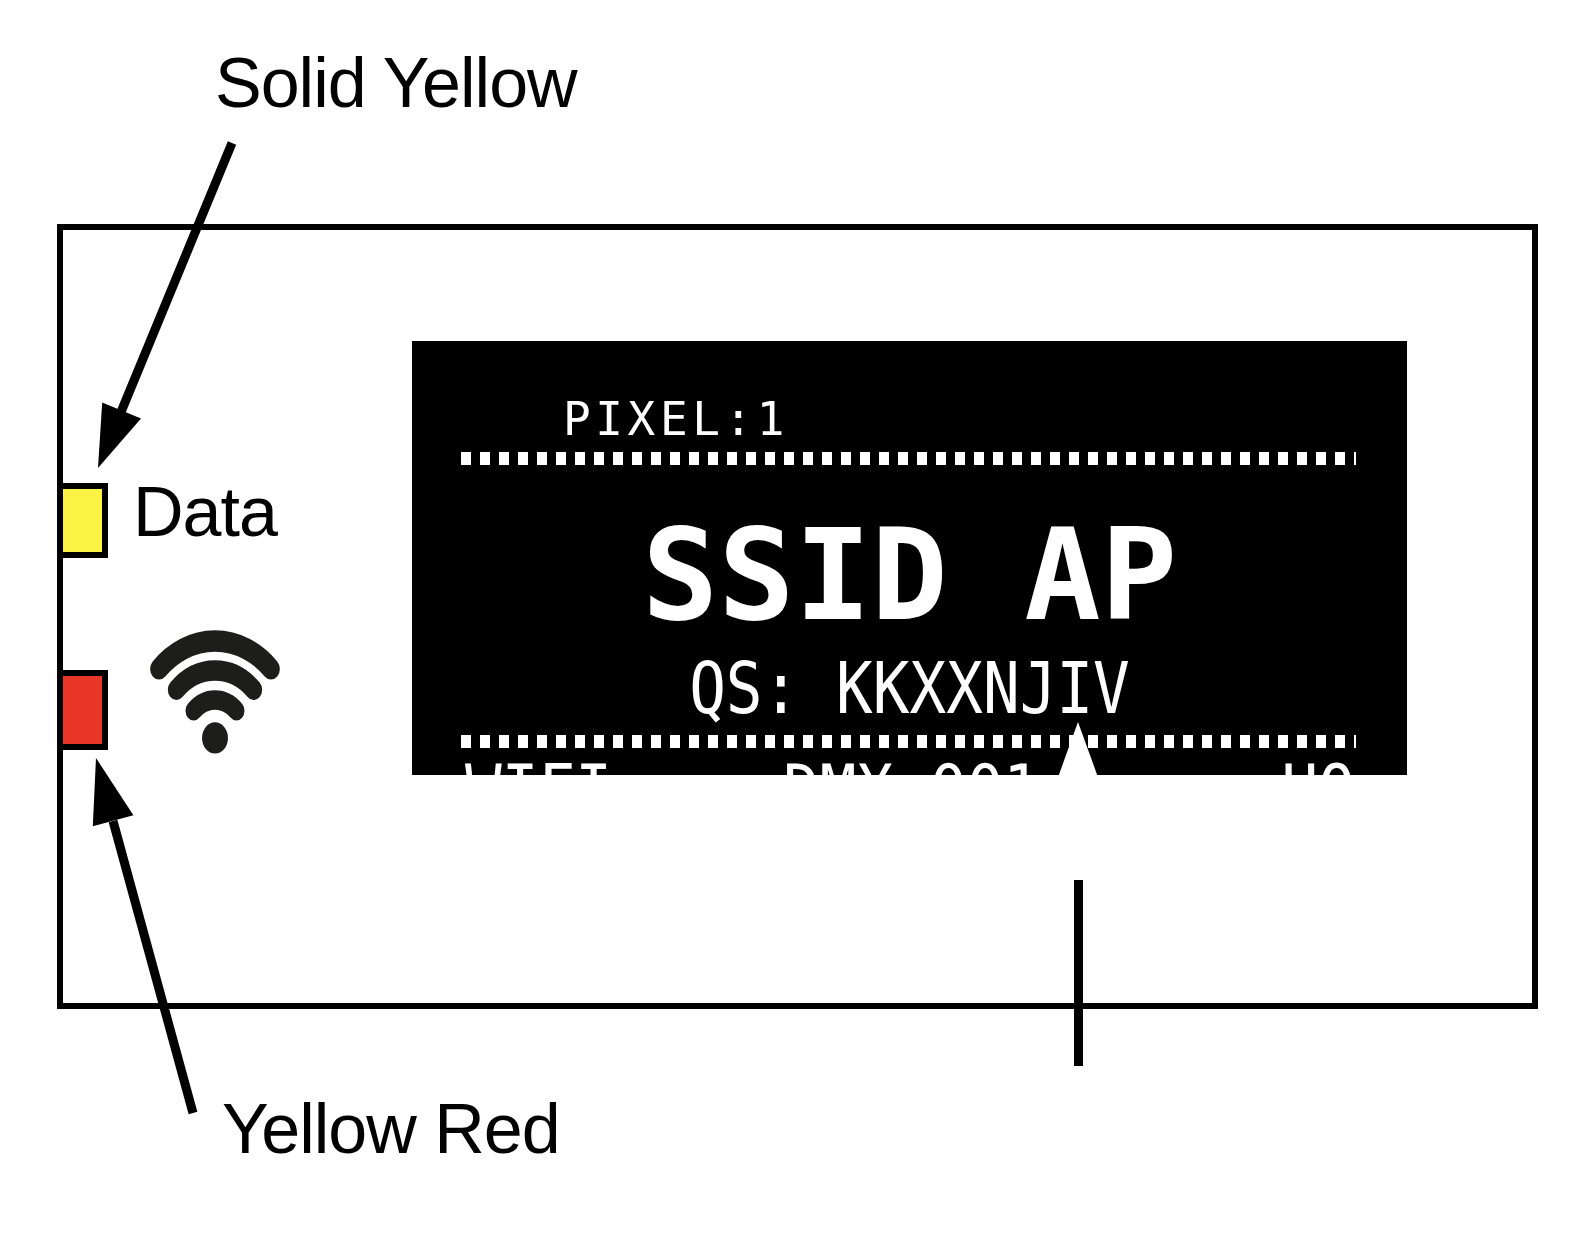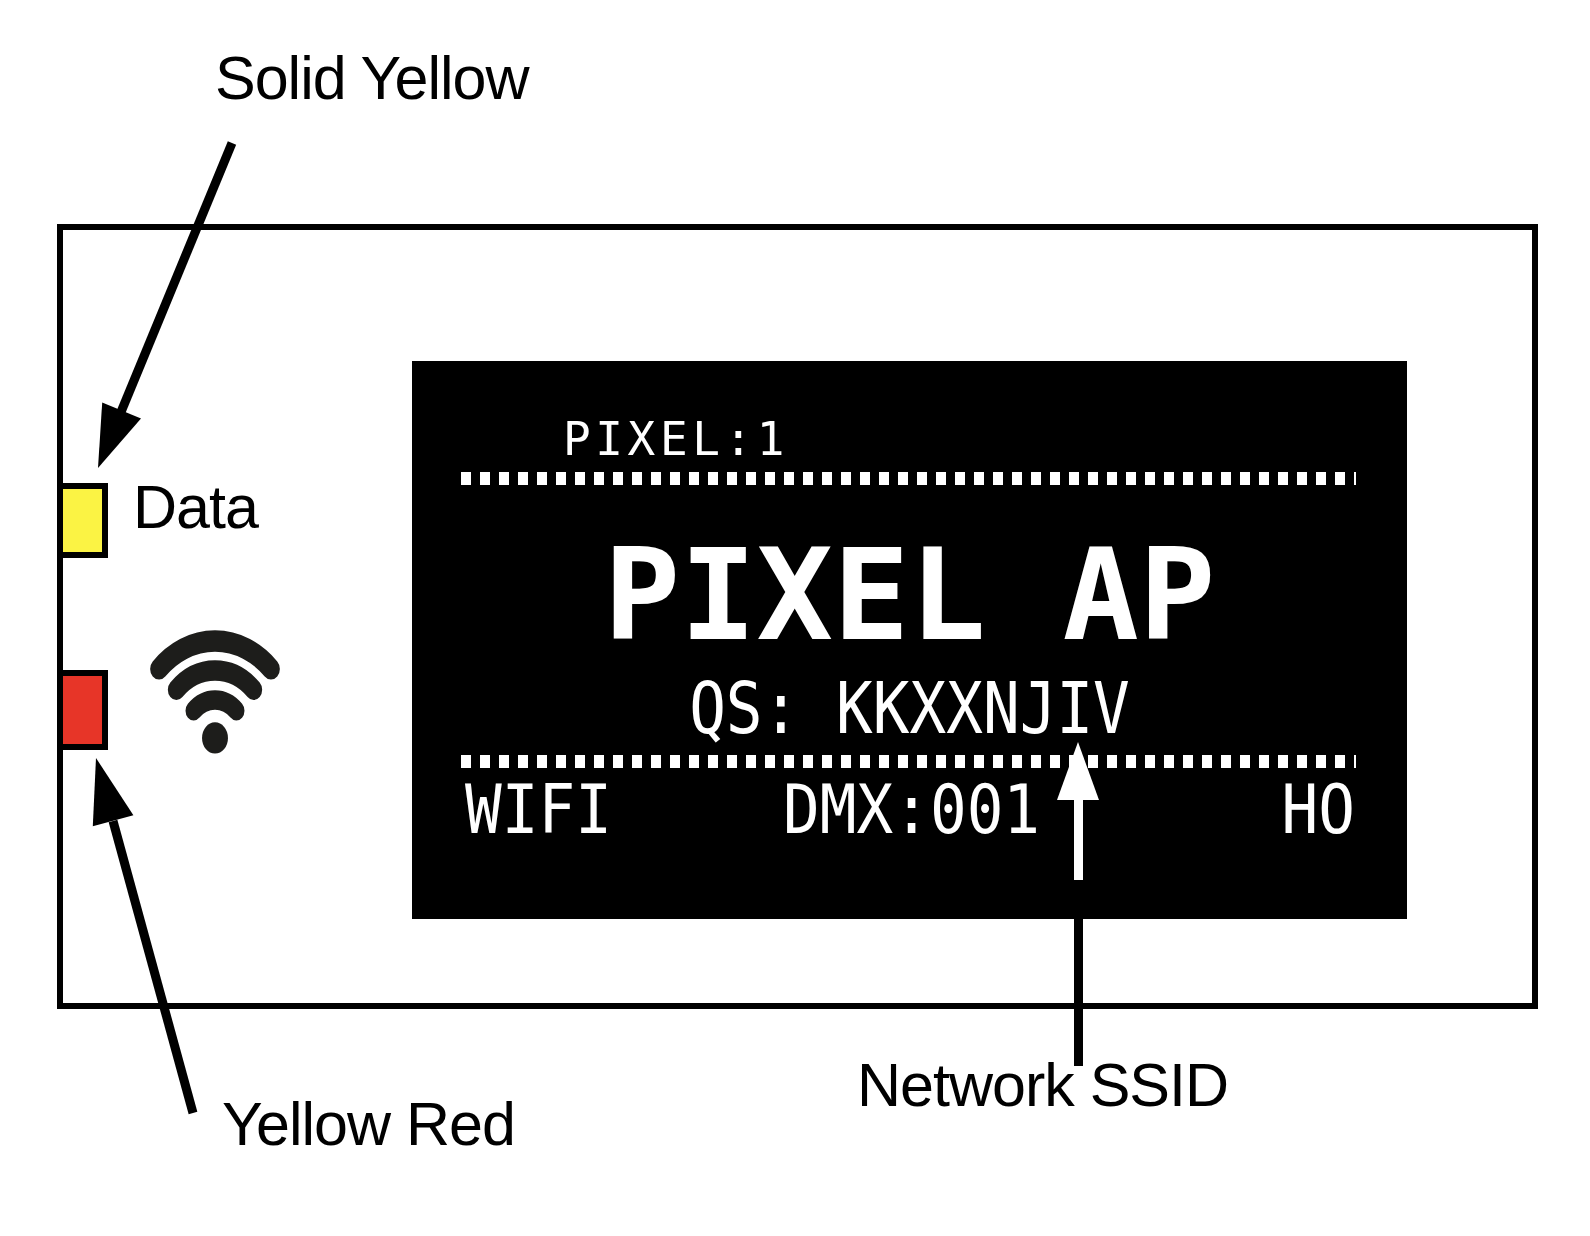--- a/index.html
+++ b/index.html
@@ -2,35 +2,35 @@
 <html style="--ink: #000000; --led-yellow: #FBF344; --led-red: #E73528; --lcd-bg: #000000; --lcd-text: #FFFFFF; --wifi-icon: #1D1D1B;"><head>
 <meta charset="utf-8">
 <style>
   :root{
     --ink:#000000; --led-yellow:#FBF344; --led-red:#E73528;
     --lcd-bg:#000000; --lcd-text:#FFFFFF; --wifi-icon:#1D1D1B;
   }
   html,body{margin:0;padding:0;background:#fff;}
   .canvas{position:relative;width:1590px;height:1236px;background:#ffffff;
           font-family:"Liberation Sans",sans-serif;overflow:hidden;}
-  .label{position:absolute;color:var(--ink);font-size:61px;line-height:1;white-space:nowrap;
+  .label{position:absolute;color:var(--ink);font-size:70px;line-height:1;white-space:nowrap;
          letter-spacing:-1px;}
   
   .device{position:absolute;left:57px;top:224px;width:1481px;height:785px;
           border:6px solid var(--ink);box-sizing:border-box;background:transparent;}
   
   .led{position:absolute;border:6px solid var(--ink);box-sizing:border-box;}
   .led.yellow{left:57px;top:483px;width:51px;height:75px;background:var(--led-yellow);}
   .led.red{left:57px;top:670px;width:51px;height:80px;background:var(--led-red);}
   
   .wifi-icon{position:absolute;left:144px;top:618px;width:142px;height:138px;}
   .wifi-icon path{stroke:var(--wifi-icon);fill:none;stroke-linecap:round;}
   .wifi-icon circle{fill:var(--wifi-icon);}
   
-  .lcd{position:absolute;left:412px;top:361px;width:995px;height:558px;
+  .lcd{position:absolute;left:412px;top:341px;width:995px;height:434px;
        background:var(--lcd-bg);color:var(--lcd-text);
        font-family:"DejaVu Sans Mono",monospace;}
   .lcd-row1{position:absolute;left:0;top:55px;width:100%;box-sizing:border-box;
             padding:0 131px 0 151px;display:flex;justify-content:space-between;
             font-size:46px;line-height:1;letter-spacing:4.6px;}
   .dash{position:absolute;left:49px;width:895px;height:13px;
         background:repeating-linear-gradient(to right,var(--lcd-text) 0 10px,transparent 10px 19px);}
   .dash.d1{top:111px;} .dash.d2{top:394px;}
   .lcd-title{position:absolute;left:0;top:171px;width:100%;text-align:center;
              font-size:127px;font-weight:bold;line-height:1;letter-spacing:0;}
@@ -50,41 +50,40 @@
   .arrows line{stroke:var(--ink);stroke-width:9;}
   .arrows polygon{fill:var(--ink);}
 </style>
 </head>
 <body>
 
 <div class="canvas">
 
   <div class="label" style="left:215px;top:48px;">Solid Yellow</div>
   <div class="label" style="left:133px;top:477px;">Data</div>
-  <div class="label" style="left:857px;top:1055px;">Network SSID</div>
   <div class="label" style="left:222px;top:1094px;">Yellow Red</div>
 
   <div class="device"></div>
 
   <div class="led yellow"></div>
   <div class="led red"></div>
 
   <svg class="wifi-icon" viewBox="0 0 104 84" preserveAspectRatio="none">
     <path d="M 11,31 A 58,58 0 0 1 93,31" stroke-width="13"></path>
     <path d="M 23.7,43.7 A 40,40 0 0 1 80.3,43.7" stroke-width="12.5"></path>
     <path d="M 36.4,56.4 A 22,22 0 0 1 67.6,56.4" stroke-width="12"></path>
     <circle cx="52" cy="73" r="9.5"></circle>
   </svg>
 
   <div class="lcd">
     <div class="lcd-row1">
       <span>PIXEL:1</span>
     </div>
     <div class="dash d1"></div>
-    <div class="lcd-title">PIXEL AP</div>
+    <div class="lcd-title">SSID AP</div>
     <div class="lcd-sub">QS: KKXXNJIV</div>
     <div class="dash d2"></div>
     <div class="lcd-bottom">
       <span class="lb-left">WIFI</span>
       <span class="lb-center">DMX:001</span>
       <span class="lb-right">HO</span>
     </div>
     <div class="ssid-head" style="left:645px;top:381px;position:absolute;"></div>
     <div style="position:absolute;left:662px;top:436px;width:9px;height:83px;background:var(--lcd-text);"></div>
   </div>

